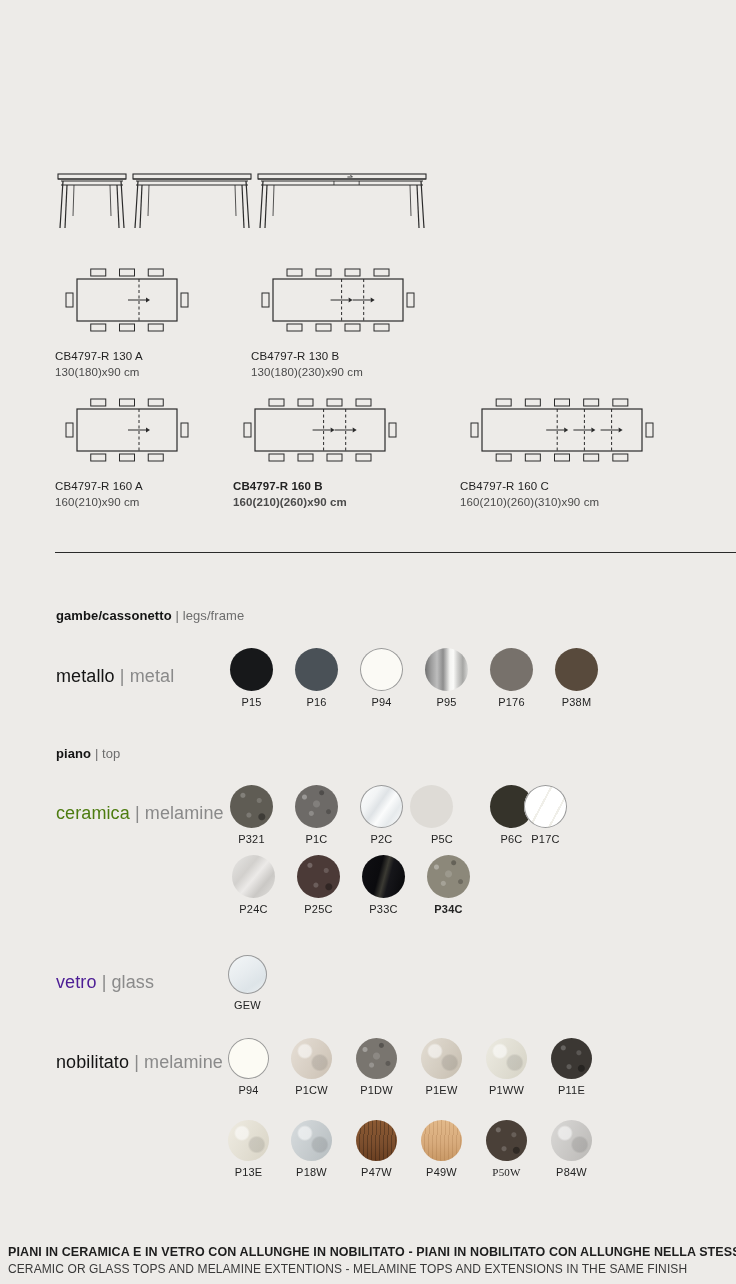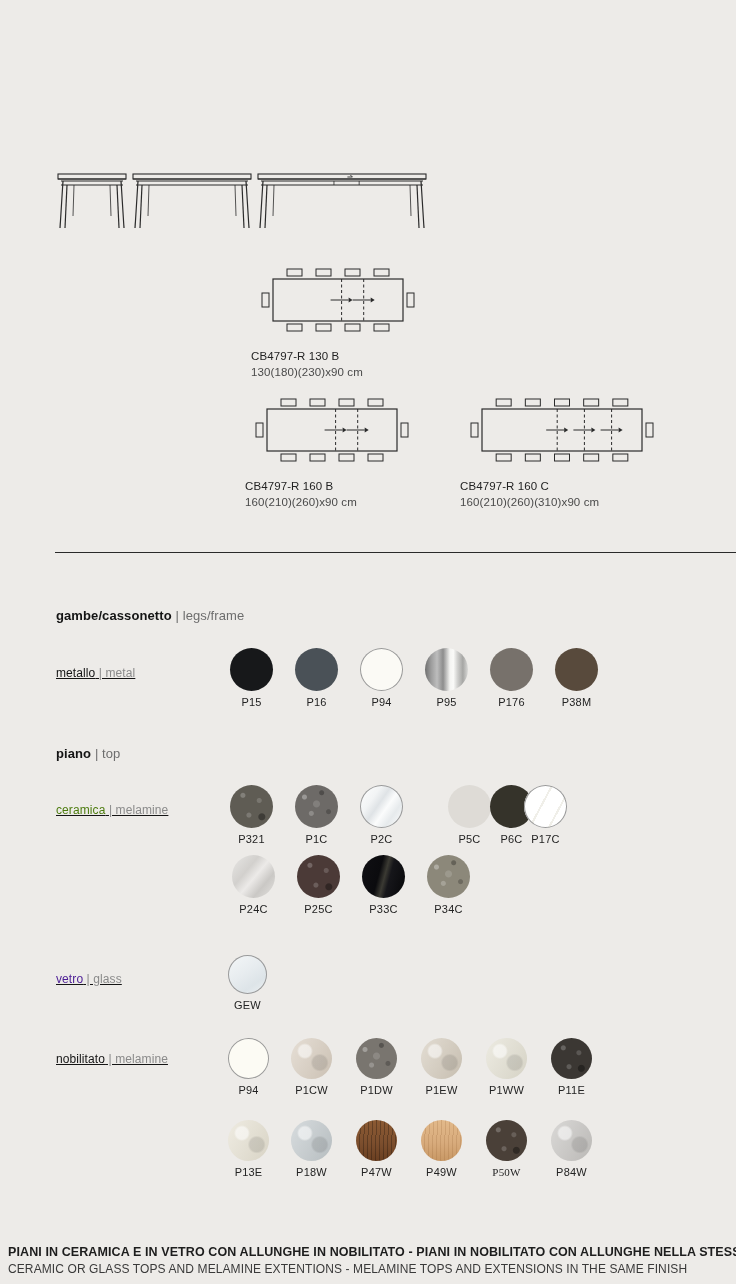--- a/index.html
+++ b/index.html
@@ -43,21 +43,21 @@
   
   .sec-head{
     position:absolute;left:56px;
     font-size:13px;letter-spacing:.1px;
   }
   .sec-head b{font-weight:bold;color:#141414;}
   .sec-head span{color:#6d6d6d;font-weight:normal;}
 
   .mat-label{
     position:absolute;left:56px;
-    font-size:12px;letter-spacing:.1px;color:#141414;text-decoration:underline;
+    font-size:18px;letter-spacing:.1px;color:#141414;
   }
   .mat-label span{color:#8a8a8a;}
 
   .swatch-row{position:absolute;}
   .sw{
     position:absolute;text-align:center;
   }
   .sw .dot{
     border-radius:50%;
     margin:0 auto;
@@ -126,20 +126,34 @@
           <line x1="19" y1="17" x2="18" y2="48" stroke="#2b2b2b" stroke-width="0.8"></line>
           <line x1="155" y1="17" x2="156" y2="48" stroke="#2b2b2b" stroke-width="0.8"></line>
           <line x1="78.96" y1="13" x2="78.96" y2="17" stroke="#2b2b2b" stroke-width="0.8"></line>
           <line x1="104.16" y1="13" x2="104.16" y2="17" stroke="#2b2b2b" stroke-width="0.8"></line>
           <path d="M92.4 9 l5 0 l-2 -2" stroke="#2b2b2b" fill="none" stroke-width=".9"></path>
         </svg></div>
     </div>
 
   <div class="plan-grid">
       <div class="plan-row">
+        <div class="plan-cell" style="left: 0px;"><svg width="144" height="76" viewBox="0 0 144 76">
+            <rect x="22" y="14" width="100" height="42" fill="none" stroke="#2b2b2b" stroke-width="1.2"></rect>
+            <rect x="35.75" y="4" width="15" height="7" fill="none" stroke="#2b2b2b" stroke-width="1"></rect>
+            <rect x="35.75" y="59" width="15" height="7" fill="none" stroke="#2b2b2b" stroke-width="1"></rect>
+            <rect x="64.5" y="4" width="15" height="7" fill="none" stroke="#2b2b2b" stroke-width="1"></rect>
+            <rect x="64.5" y="59" width="15" height="7" fill="none" stroke="#2b2b2b" stroke-width="1"></rect>
+            <rect x="93.25" y="4" width="15" height="7" fill="none" stroke="#2b2b2b" stroke-width="1"></rect>
+            <rect x="93.25" y="59" width="15" height="7" fill="none" stroke="#2b2b2b" stroke-width="1"></rect>
+            <rect x="11" y="28" width="7" height="14" fill="none" stroke="#2b2b2b" stroke-width="1"></rect>
+            <rect x="126" y="28" width="7" height="14" fill="none" stroke="#2b2b2b" stroke-width="1"></rect>
+            <line x1="84" y1="14" x2="84" y2="56" stroke="#2b2b2b" stroke-width="1" stroke-dasharray="3,2.5"></line>
+            <line x1="73" y1="35" x2="91" y2="35" stroke="#2b2b2b" stroke-width="1"></line>
+            <path d="M91 32.6 L95 35 L91 37.4 Z" fill="#2b2b2b"></path>
+          </svg><div class="plan-code">CB4797-R 130 A</div><div class="plan-dim">130(180)x90 cm</div></div>
         <div class="plan-cell" style="left: 196px;"><svg width="174" height="76" viewBox="0 0 174 76">
             <rect x="22" y="14" width="130" height="42" fill="none" stroke="#2b2b2b" stroke-width="1.2"></rect>
             <rect x="36" y="4" width="15" height="7" fill="none" stroke="#2b2b2b" stroke-width="1"></rect>
             <rect x="36" y="59" width="15" height="7" fill="none" stroke="#2b2b2b" stroke-width="1"></rect>
             <rect x="65" y="4" width="15" height="7" fill="none" stroke="#2b2b2b" stroke-width="1"></rect>
             <rect x="65" y="59" width="15" height="7" fill="none" stroke="#2b2b2b" stroke-width="1"></rect>
             <rect x="94" y="4" width="15" height="7" fill="none" stroke="#2b2b2b" stroke-width="1"></rect>
             <rect x="94" y="59" width="15" height="7" fill="none" stroke="#2b2b2b" stroke-width="1"></rect>
             <rect x="123" y="4" width="15" height="7" fill="none" stroke="#2b2b2b" stroke-width="1"></rect>
             <rect x="123" y="59" width="15" height="7" fill="none" stroke="#2b2b2b" stroke-width="1"></rect>
@@ -147,21 +161,35 @@
             <rect x="156" y="28" width="7" height="14" fill="none" stroke="#2b2b2b" stroke-width="1"></rect>
             <line x1="90.6" y1="14" x2="90.6" y2="56" stroke="#2b2b2b" stroke-width="1" stroke-dasharray="3,2.5"></line>
             <line x1="79.6" y1="35" x2="97.6" y2="35" stroke="#2b2b2b" stroke-width="1"></line>
             <path d="M97.6 32.6 L101.6 35 L97.6 37.4 Z" fill="#2b2b2b"></path>
             <line x1="112.7" y1="14" x2="112.7" y2="56" stroke="#2b2b2b" stroke-width="1" stroke-dasharray="3,2.5"></line>
             <line x1="101.7" y1="35" x2="119.7" y2="35" stroke="#2b2b2b" stroke-width="1"></line>
             <path d="M119.7 32.6 L123.7 35 L119.7 37.4 Z" fill="#2b2b2b"></path>
           </svg><div class="plan-code">CB4797-R 130 B</div><div class="plan-dim">130(180)(230)x90 cm</div></div>
       </div>
       <div class="plan-row">
-        <div class="plan-cell" style="left: 190px;"><svg width="174" height="76" viewBox="0 0 174 76">
+        <div class="plan-cell" style="left: 0px;"><svg width="144" height="76" viewBox="0 0 144 76">
+            <rect x="22" y="14" width="100" height="42" fill="none" stroke="#2b2b2b" stroke-width="1.2"></rect>
+            <rect x="35.75" y="4" width="15" height="7" fill="none" stroke="#2b2b2b" stroke-width="1"></rect>
+            <rect x="35.75" y="59" width="15" height="7" fill="none" stroke="#2b2b2b" stroke-width="1"></rect>
+            <rect x="64.5" y="4" width="15" height="7" fill="none" stroke="#2b2b2b" stroke-width="1"></rect>
+            <rect x="64.5" y="59" width="15" height="7" fill="none" stroke="#2b2b2b" stroke-width="1"></rect>
+            <rect x="93.25" y="4" width="15" height="7" fill="none" stroke="#2b2b2b" stroke-width="1"></rect>
+            <rect x="93.25" y="59" width="15" height="7" fill="none" stroke="#2b2b2b" stroke-width="1"></rect>
+            <rect x="11" y="28" width="7" height="14" fill="none" stroke="#2b2b2b" stroke-width="1"></rect>
+            <rect x="126" y="28" width="7" height="14" fill="none" stroke="#2b2b2b" stroke-width="1"></rect>
+            <line x1="84" y1="14" x2="84" y2="56" stroke="#2b2b2b" stroke-width="1" stroke-dasharray="3,2.5"></line>
+            <line x1="73" y1="35" x2="91" y2="35" stroke="#2b2b2b" stroke-width="1"></line>
+            <path d="M91 32.6 L95 35 L91 37.4 Z" fill="#2b2b2b"></path>
+          </svg><div class="plan-code">CB4797-R 160 A</div><div class="plan-dim">160(210)x90 cm</div></div>
+        <div class="plan-cell" style="left: 178px; font-weight: bold;"><svg width="174" height="76" viewBox="0 0 174 76">
             <rect x="22" y="14" width="130" height="42" fill="none" stroke="#2b2b2b" stroke-width="1.2"></rect>
             <rect x="36" y="4" width="15" height="7" fill="none" stroke="#2b2b2b" stroke-width="1"></rect>
             <rect x="36" y="59" width="15" height="7" fill="none" stroke="#2b2b2b" stroke-width="1"></rect>
             <rect x="65" y="4" width="15" height="7" fill="none" stroke="#2b2b2b" stroke-width="1"></rect>
             <rect x="65" y="59" width="15" height="7" fill="none" stroke="#2b2b2b" stroke-width="1"></rect>
             <rect x="94" y="4" width="15" height="7" fill="none" stroke="#2b2b2b" stroke-width="1"></rect>
             <rect x="94" y="59" width="15" height="7" fill="none" stroke="#2b2b2b" stroke-width="1"></rect>
             <rect x="123" y="4" width="15" height="7" fill="none" stroke="#2b2b2b" stroke-width="1"></rect>
             <rect x="123" y="59" width="15" height="7" fill="none" stroke="#2b2b2b" stroke-width="1"></rect>
             <rect x="11" y="28" width="7" height="14" fill="none" stroke="#2b2b2b" stroke-width="1"></rect>
@@ -239,21 +267,21 @@
           <div class="cap">P321</div>
         </div>
         <div class="sw" style="left: 295px; width: 43px;">
           <div class="dot" style="width: 43px; height: 43px; background: radial-gradient(circle at 22% 28%, rgba(255, 255, 255, 0.3) 0px, rgba(255, 255, 255, 0.3) 2px, transparent 3px), radial-gradient(circle at 62% 18%, rgba(0, 0, 0, 0.28) 0px, rgba(0, 0, 0, 0.28) 2px, transparent 3px), radial-gradient(circle at 38% 66%, rgba(255, 255, 255, 0.22) 0px, rgba(255, 255, 255, 0.22) 2px, transparent 3px), radial-gradient(circle at 78% 62%, rgba(0, 0, 0, 0.22) 0px, rgba(0, 0, 0, 0.22) 2px, transparent 3px), radial-gradient(circle at 50% 44%, rgba(255, 255, 255, 0.14) 0px, rgba(255, 255, 255, 0.14) 3px, transparent 4px), rgb(109, 106, 103);"></div>
           <div class="cap">P1C</div>
         </div>
         <div class="sw" style="left: 360px; width: 43px;">
           <div class="dot bordered" style="width: 43px; height: 43px; background: linear-gradient(125deg, rgb(255, 255, 255) 0%, rgb(242, 244, 245) 30%, rgb(223, 227, 230) 44%, rgb(251, 252, 252) 58%, rgb(230, 234, 236) 74%, rgb(255, 255, 255) 100%);"></div>
           <div class="cap">P2C</div>
         </div>
-        <div class="sw" style="left: 448px; width: 43px;">
+        <div class="sw" style="left: 410px; width: 43px; text-align: right;">
           <div class="dot" style="width: 43px; height: 43px; background: rgb(222, 219, 214);"></div>
           <div class="cap">P5C</div>
         </div>
         <div class="sw" style="left: 490px; width: 43px;">
           <div class="dot" style="width: 43px; height: 43px; background: rgb(53, 51, 42);"></div>
           <div class="cap">P6C</div>
         </div>
         <div class="sw" style="left: 524px; width: 43px;">
           <div class="dot bordered" style="width: 43px; height: 43px; background: repeating-linear-gradient(118deg, rgb(255, 255, 255) 0px, rgb(255, 255, 255) 7px, rgb(240, 239, 233) 7px, rgb(240, 239, 233) 9px, rgb(255, 255, 255) 9px, rgb(255, 255, 255) 17px);"></div>
           <div class="cap">P17C</div>
@@ -265,21 +293,21 @@
           <div class="cap">P24C</div>
         </div>
         <div class="sw" style="left: 297px; width: 43px;">
           <div class="dot" style="width: 43px; height: 43px; background: radial-gradient(circle at 30% 24%, rgba(255, 255, 255, 0.22) 0px, rgba(255, 255, 255, 0.22) 2px, transparent 3px), radial-gradient(circle at 68% 36%, rgba(255, 255, 255, 0.16) 0px, rgba(255, 255, 255, 0.16) 2px, transparent 3px), radial-gradient(circle at 44% 70%, rgba(255, 255, 255, 0.18) 0px, rgba(255, 255, 255, 0.18) 2px, transparent 3px), radial-gradient(circle at 74% 74%, rgba(0, 0, 0, 0.35) 0px, rgba(0, 0, 0, 0.35) 3px, transparent 4px), rgb(75, 58, 55);"></div>
           <div class="cap">P25C</div>
         </div>
         <div class="sw" style="left: 362px; width: 43px;">
           <div class="dot" style="width: 43px; height: 43px; background: linear-gradient(105deg, rgb(16, 16, 20) 0%, rgb(11, 11, 14) 40%, rgb(59, 58, 51) 52%, rgb(22, 22, 26) 62%, rgb(7, 7, 9) 100%);"></div>
           <div class="cap">P33C</div>
         </div>
-        <div class="sw" style="left: 427px; width: 43px;">
+        <div class="sw" style="left: 427px; width: 43px; font-weight: bold;">
           <div class="dot" style="width: 43px; height: 43px; background: radial-gradient(circle at 22% 28%, rgba(255, 255, 255, 0.3) 0px, rgba(255, 255, 255, 0.3) 2px, transparent 3px), radial-gradient(circle at 62% 18%, rgba(0, 0, 0, 0.28) 0px, rgba(0, 0, 0, 0.28) 2px, transparent 3px), radial-gradient(circle at 38% 66%, rgba(255, 255, 255, 0.22) 0px, rgba(255, 255, 255, 0.22) 2px, transparent 3px), radial-gradient(circle at 78% 62%, rgba(0, 0, 0, 0.22) 0px, rgba(0, 0, 0, 0.22) 2px, transparent 3px), radial-gradient(circle at 50% 44%, rgba(255, 255, 255, 0.14) 0px, rgba(255, 255, 255, 0.14) 3px, transparent 4px), rgb(140, 136, 122);"></div>
           <div class="cap">P34C</div>
         </div>
       </div>
       <div class="mat-label" style="top: 972px;"><span style="color: #4c1d95;">vetro</span><span> | glass</span></div>
       <div class="swatch-row" style="top: 955px; left: 0px;">
         <div class="sw" style="left: 228px; width: 39px;">
           <div class="dot bordered" style="width: 39px; height: 39px; background: linear-gradient(145deg, rgb(244, 247, 248) 0%, rgb(231, 236, 239) 45%, rgb(221, 228, 232) 72%, rgb(238, 242, 244) 100%);"></div>
           <div class="cap">GEW</div>
         </div>

